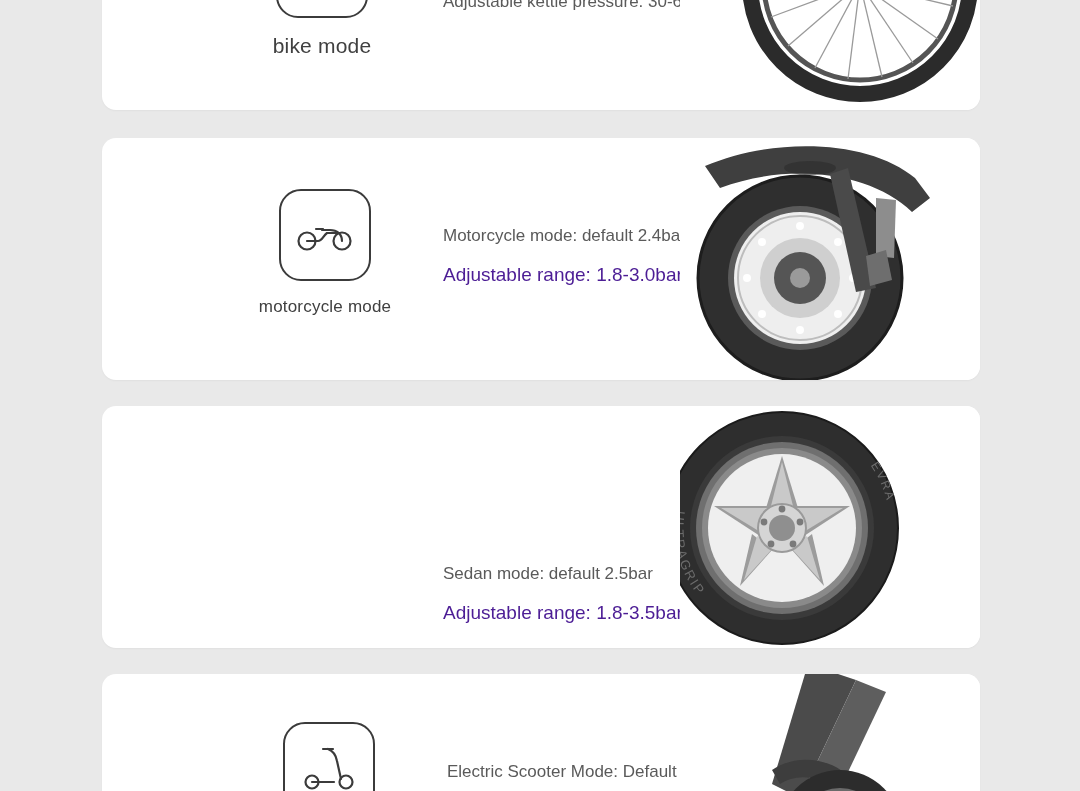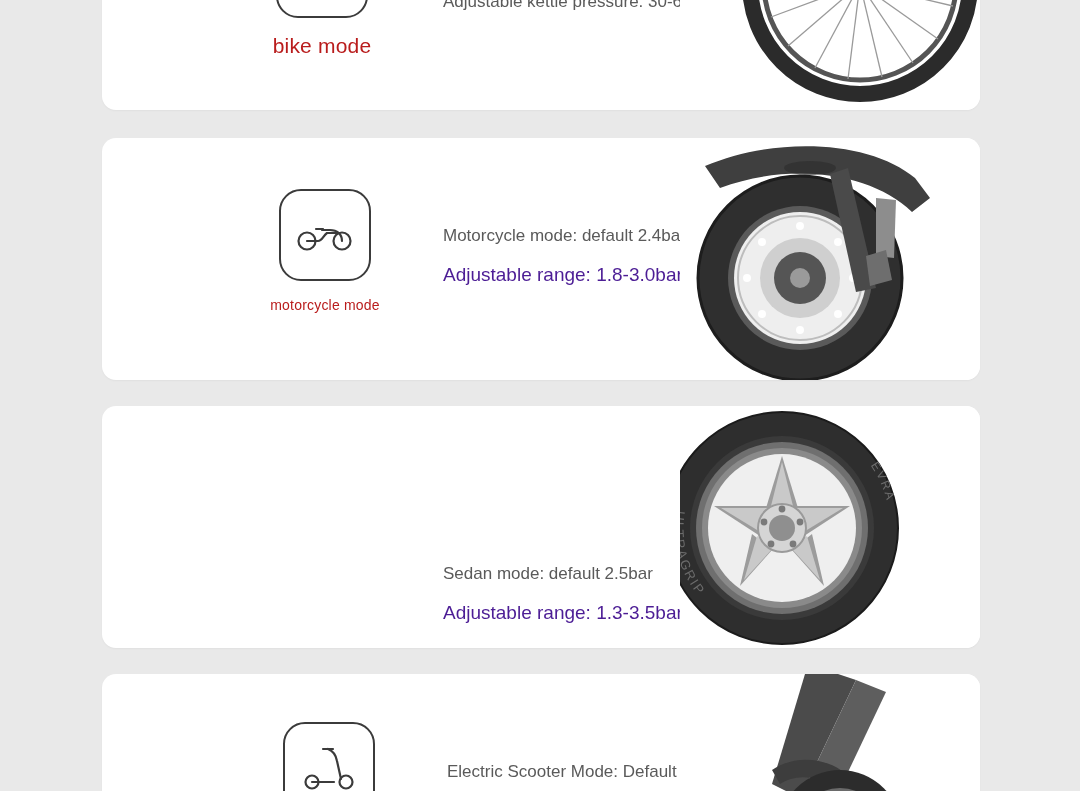--- a/index.html
+++ b/index.html
@@ -44,27 +44,27 @@
     border-radius: 22px;
     box-sizing: border-box;
     display: flex;
     align-items: center;
     justify-content: center;
   }
   .icon-box svg { display: block; }
   .mode-label {
     margin-top: 16px;
     font-size: 21px;
-    color: #b91c1c;
+    color: #404040;
     letter-spacing: .2px;
     white-space: nowrap;
     text-align: right;
   }
   .mode-label.small {
-    font-size: 14px;
+    font-size: 17px;
   }
   .text-block {
     position: absolute;
   }
   .line1 {
     font-size: 17px;
     color: #5a5a5a;
     margin: 0 0 18px 0;
     white-space: nowrap;
   }
@@ -223,21 +223,21 @@
 
     </div>
   </div>
 
   <div class="card" id="card-car">
     <div class="card-inner">
 
 
       <div class="text-block">
         <p class="line1">Sedan mode: default 2.5bar</p>
-        <p class="line2">Adjustable range: 1.3-3.5bar</p>
+        <p class="line2">Adjustable range: 1.8-3.5bar</p>
       </div>
 
       <div class="photo">
         <svg width="300" height="242" viewBox="0 0 300 242">
           <rect width="300" height="242" fill="#ffffff"></rect>
           <g transform="translate(102,122)">
             <circle cx="0" cy="0" r="116" fill="#2e2e2e"></circle>
             <circle cx="0" cy="0" r="116" fill="none" stroke="#1b1b1b" stroke-width="2"></circle>
             <circle cx="0" cy="0" r="92" fill="#3a3a3a"></circle>
             <circle cx="0" cy="0" r="86" fill="#6f6f6f"></circle>

